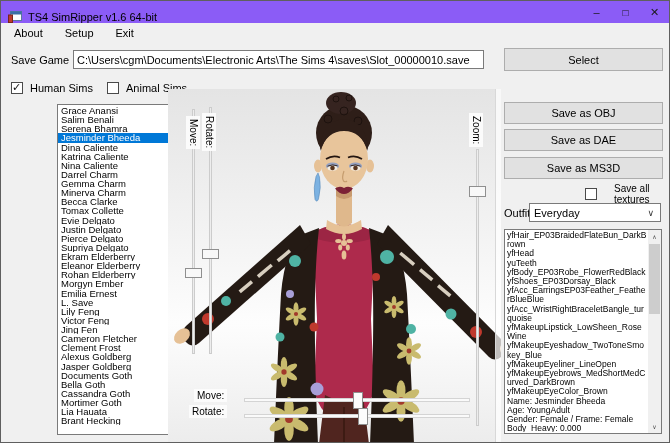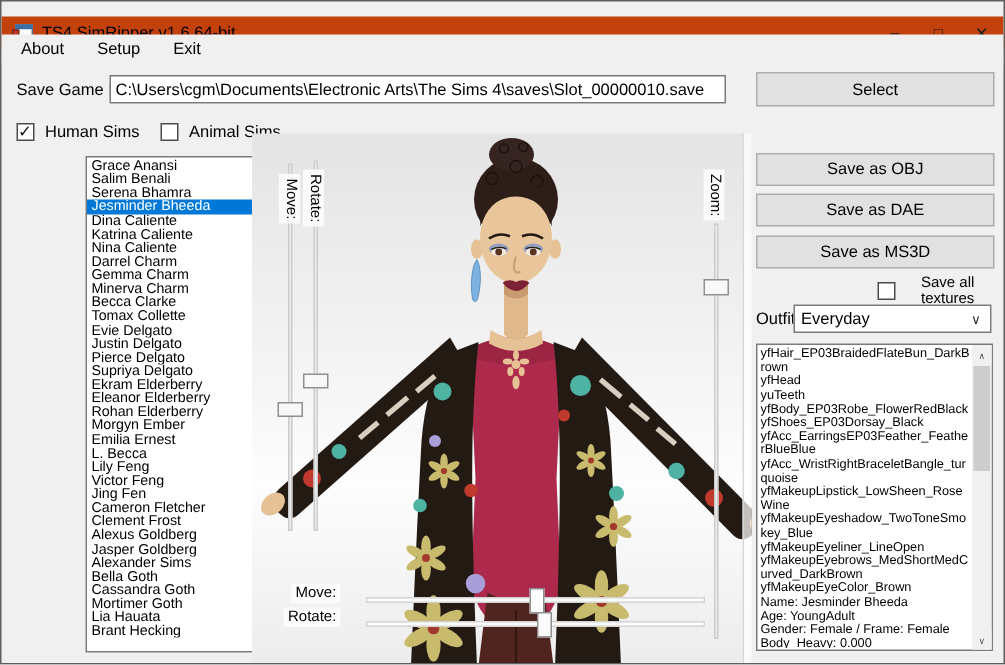--- a/index.html
+++ b/index.html
@@ -1,19 +1,19 @@
 <!DOCTYPE html>
 <html><head>
 <meta charset="utf-8">
 <style>
   html,body{margin:0;padding:0;background:#d4d4d4;}
   .window{position:relative;width:670px;height:443px;background:#f0f0f0;border:1px solid #5f5f5f;
     box-sizing:border-box;font-family:"Liberation Sans",sans-serif;overflow:hidden;color:#000;}
   
-  .titlebar{position:absolute;left:0;top:0;right:0;height:22px;background:#c2410c;display:flex;align-items:center;margin-top:10px;}
+  .titlebar{position:absolute;left:0;top:0;right:0;height:22px;background:#8b5cf6;display:flex;align-items:flex-end;}
   .app-icon{margin-left:7px;width:14px;height:12px;flex:0 0 auto;}
   .title-text{font-size:11px;margin-left:6px;white-space:nowrap;}
   .win-controls{position:absolute;right:0;top:0;height:22px;display:flex;}
   .win-btn{width:29px;height:22px;display:flex;align-items:center;justify-content:center;
     font-size:11px;color:#1a1a1a;cursor:default;}
   .win-btn.max{font-size:10px;}
   
   .menubar{position:absolute;left:0;top:22px;right:0;height:20px;background:#f0f0f0;display:flex;
     align-items:center;font-size:11px;padding-left:2px;}
   .menu-item{padding:3px 11px;}
@@ -143,29 +143,29 @@
         <div class="list-item">Tomax Collette</div>
         <div class="list-item">Evie Delgato</div>
         <div class="list-item">Justin Delgato</div>
         <div class="list-item">Pierce Delgato</div>
         <div class="list-item">Supriya Delgato</div>
         <div class="list-item">Ekram Elderberry</div>
         <div class="list-item">Eleanor Elderberry</div>
         <div class="list-item">Rohan Elderberry</div>
         <div class="list-item">Morgyn Ember</div>
         <div class="list-item">Emilia Ernest</div>
-        <div class="list-item">L. Becca</div>
+        <div class="list-item">L. Save</div>
         <div class="list-item">Lily Feng</div>
         <div class="list-item">Victor Feng</div>
         <div class="list-item">Jing Fen</div>
         <div class="list-item">Cameron Fletcher</div>
         <div class="list-item">Clement Frost</div>
         <div class="list-item">Alexus Goldberg</div>
         <div class="list-item">Jasper Goldberg</div>
-        <div class="list-item">Alexander Sims</div>
+        <div class="list-item">Documents Goth</div>
         <div class="list-item">Bella Goth</div>
         <div class="list-item">Cassandra Goth</div>
         <div class="list-item">Mortimer Goth</div>
         <div class="list-item">Lia Hauata</div>
         <div class="list-item">Brant Hecking</div>
       </div>
     <div class="sb">
       <div class="sb-arrow sb-up">∧</div>
       <div class="sb-thumb"></div>
       <div class="sb-arrow sb-down">∨</div>

